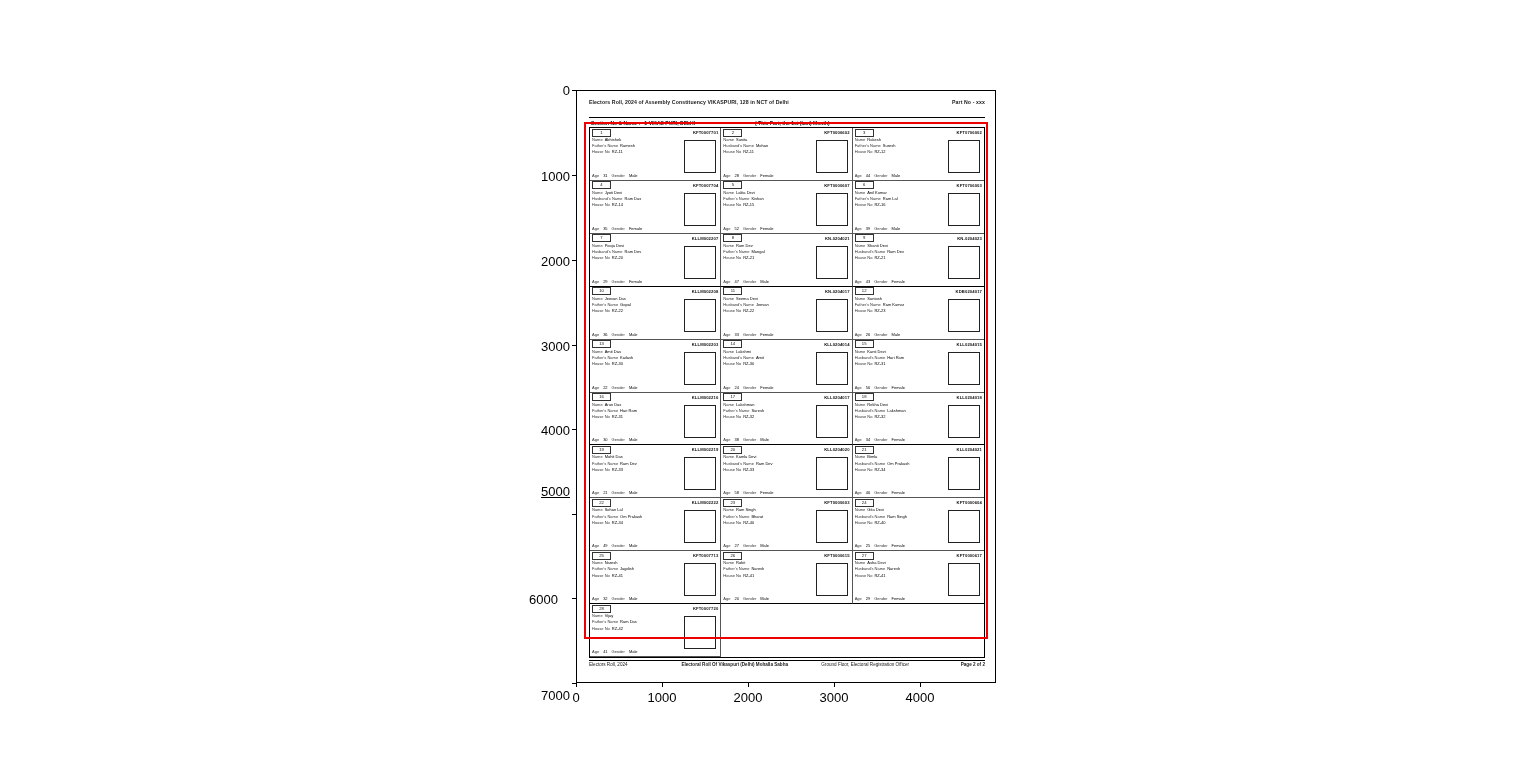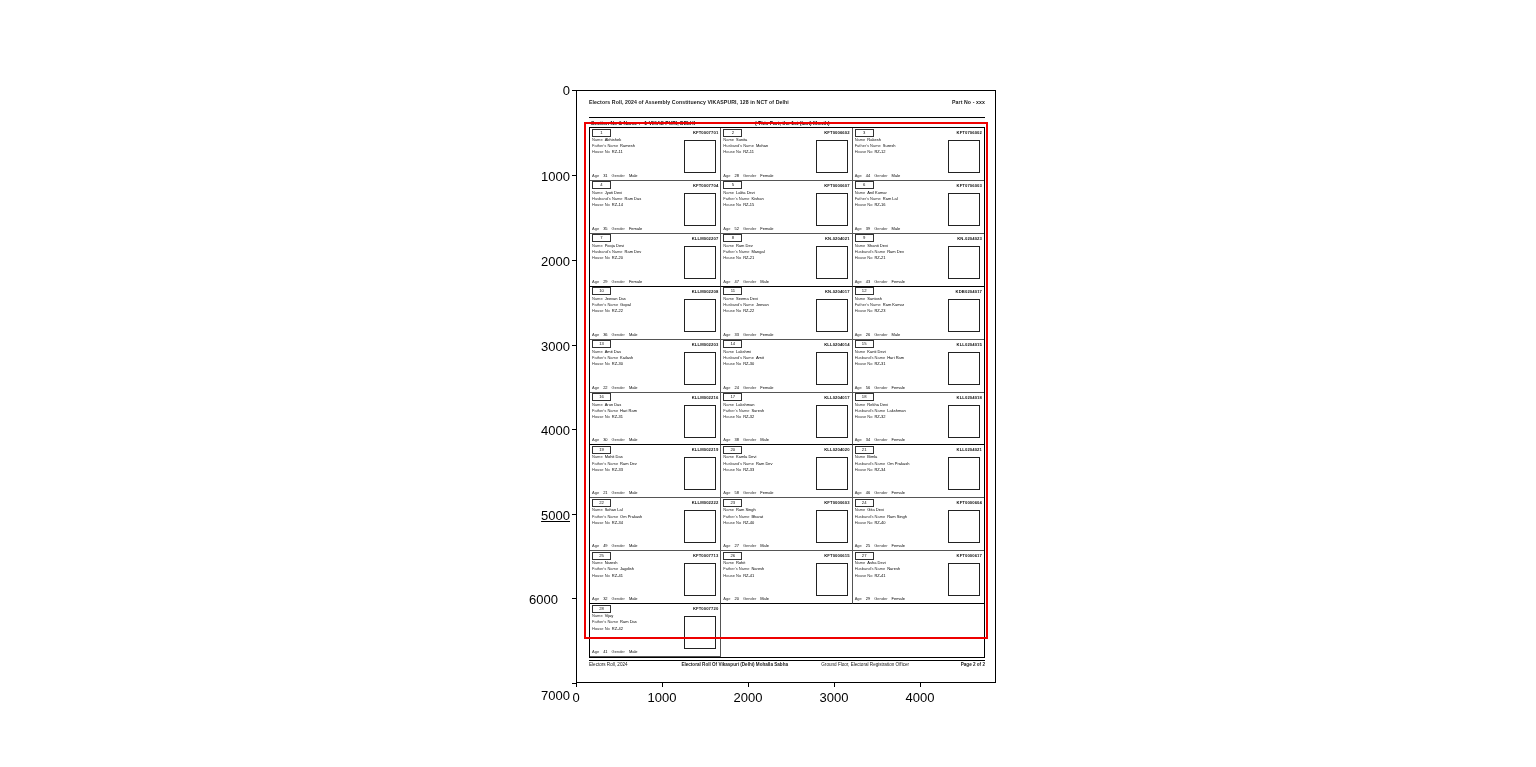--- a/index.html
+++ b/index.html
@@ -207,21 +207,21 @@
 </head>
 <body>
 
 <div id="stage">
 
   <div class="tick-label ytick" style="left:524px; top:83px;">0</div>
   <div class="tick-label ytick" style="left:524px; top:169px;">1000</div>
   <div class="tick-label ytick" style="left:524px; top:254px;">2000</div>
   <div class="tick-label ytick" style="left:524px; top:339px;">3000</div>
   <div class="tick-label ytick" style="left:524px; top:423px;">4000</div>
-  <div class="tick-label ytick" style="left:524px; top:508px;text-decoration:underline;">5000</div>
+  <div class="tick-label ytick" style="left:524px; top:484px;text-decoration:underline;">5000</div>
   <div class="tick-label ytick" style="left:512px; top:592px;">6000</div>
   <div class="tick-label ytick" style="left:524px; top:688px;">7000</div>
 
   <div class="tickmark y" style="top:90px;"></div>
   <div class="tickmark y" style="top:175px;"></div>
   <div class="tickmark y" style="top:260px;"></div>
   <div class="tickmark y" style="top:345px;"></div>
   <div class="tickmark y" style="top:429px;"></div>
   <div class="tickmark y" style="top:514px;"></div>
   <div class="tickmark y" style="top:598px;"></div>

